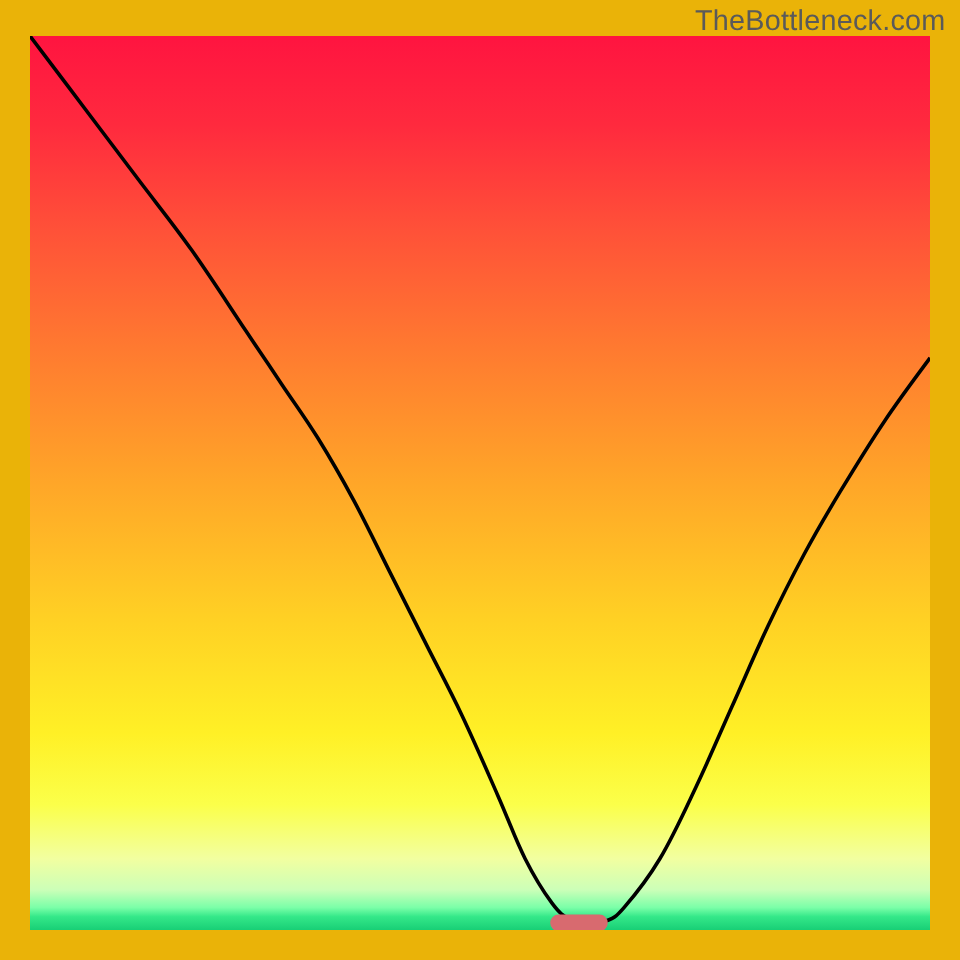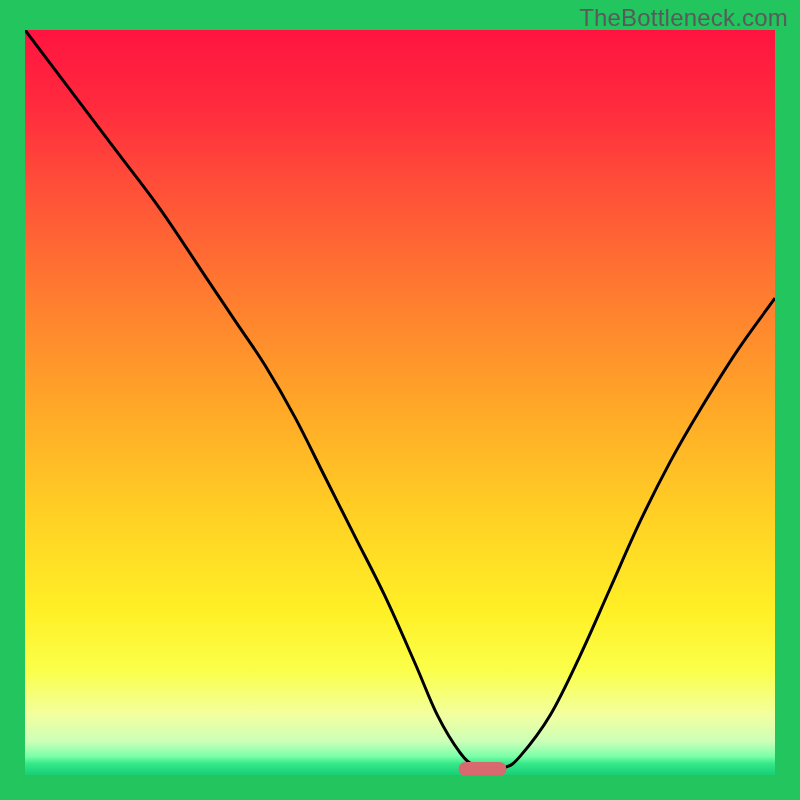--- a/index.html
+++ b/index.html
@@ -8,21 +8,21 @@
     width: 800px;
     height: 800px;
     background: #000;
     overflow: hidden;
     font-family: Arial, Helvetica, sans-serif;
   }
   .frame {
     position: relative;
     width: 800px;
     height: 800px;
-    background: #22c55e;
+    background: #eab308;
   }
   .watermark {
     position: absolute;
     top: 4px;
     right: 12px;
     color: #5a5a5a;
     font-size: 24px;
     font-weight: 500;
     letter-spacing: 0.2px;
     z-index: 10;

